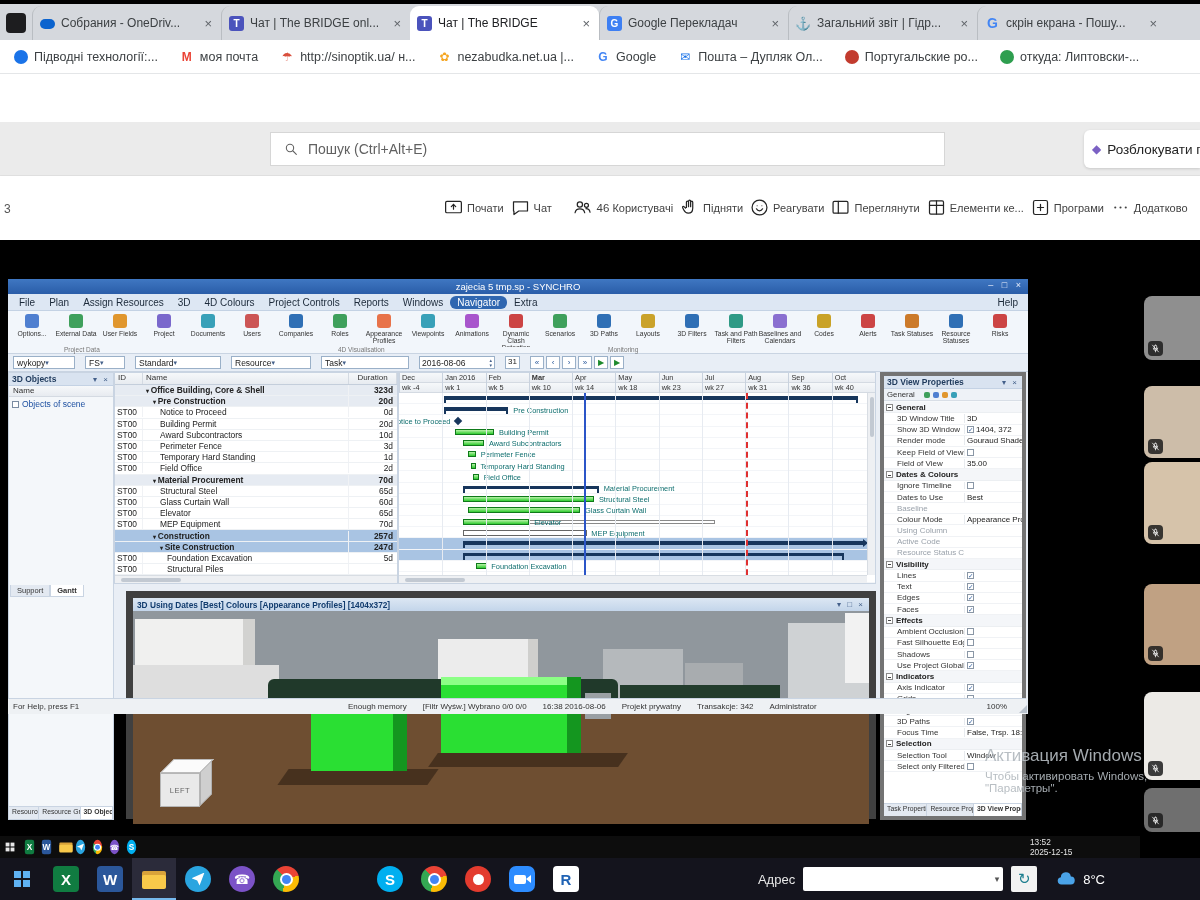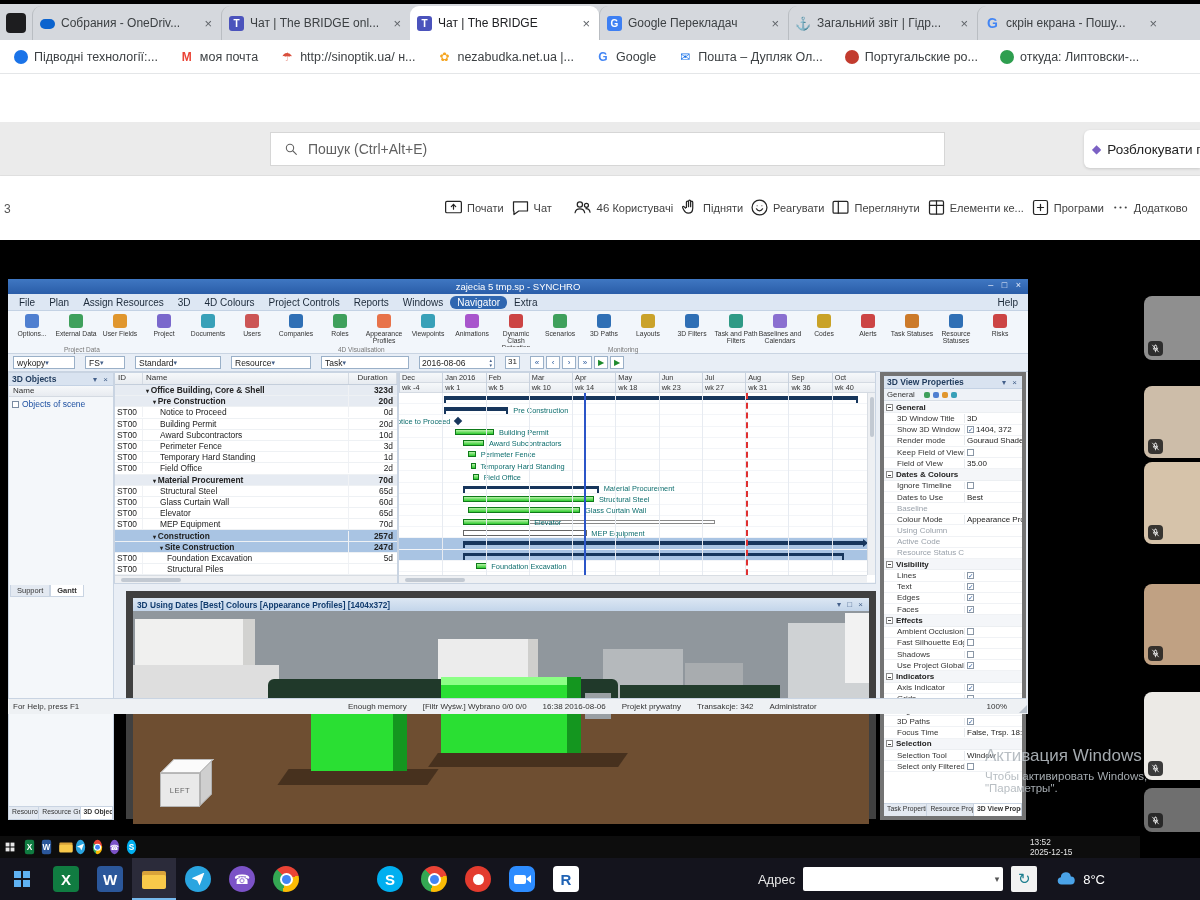--- a/index.html
+++ b/index.html
@@ -712,21 +712,21 @@
       <div id="view-tabs">
           <span class="vtab">Support</span>
           <span class="vtab active">Gantt</span>
         </div>
 
       <div id="sy-gantt">
         <div id="g-months">
             <span class="scale" style="left: 0%;">Dec</span>
             <span class="scale" style="left: 9.09091%;">Jan 2016</span>
             <span class="scale" style="left: 18.1818%;">Feb</span>
-            <span class="scale" style="left: 27.2727%;">Mar</span>
+            <span class="scale" style="left: 27.2727%; font-weight: bold;">Mar</span>
             <span class="scale" style="left: 36.3636%;">Apr</span>
             <span class="scale" style="left: 45.4545%;">May</span>
             <span class="scale" style="left: 54.5455%;">Jun</span>
             <span class="scale" style="left: 63.6364%;">Jul</span>
             <span class="scale" style="left: 72.7273%;">Aug</span>
             <span class="scale" style="left: 81.8182%;">Sep</span>
             <span class="scale" style="left: 90.9091%;">Oct</span>
           </div>
         <div id="g-weeks">
             <span class="scale" style="left: 0%;">wk -4</span>

